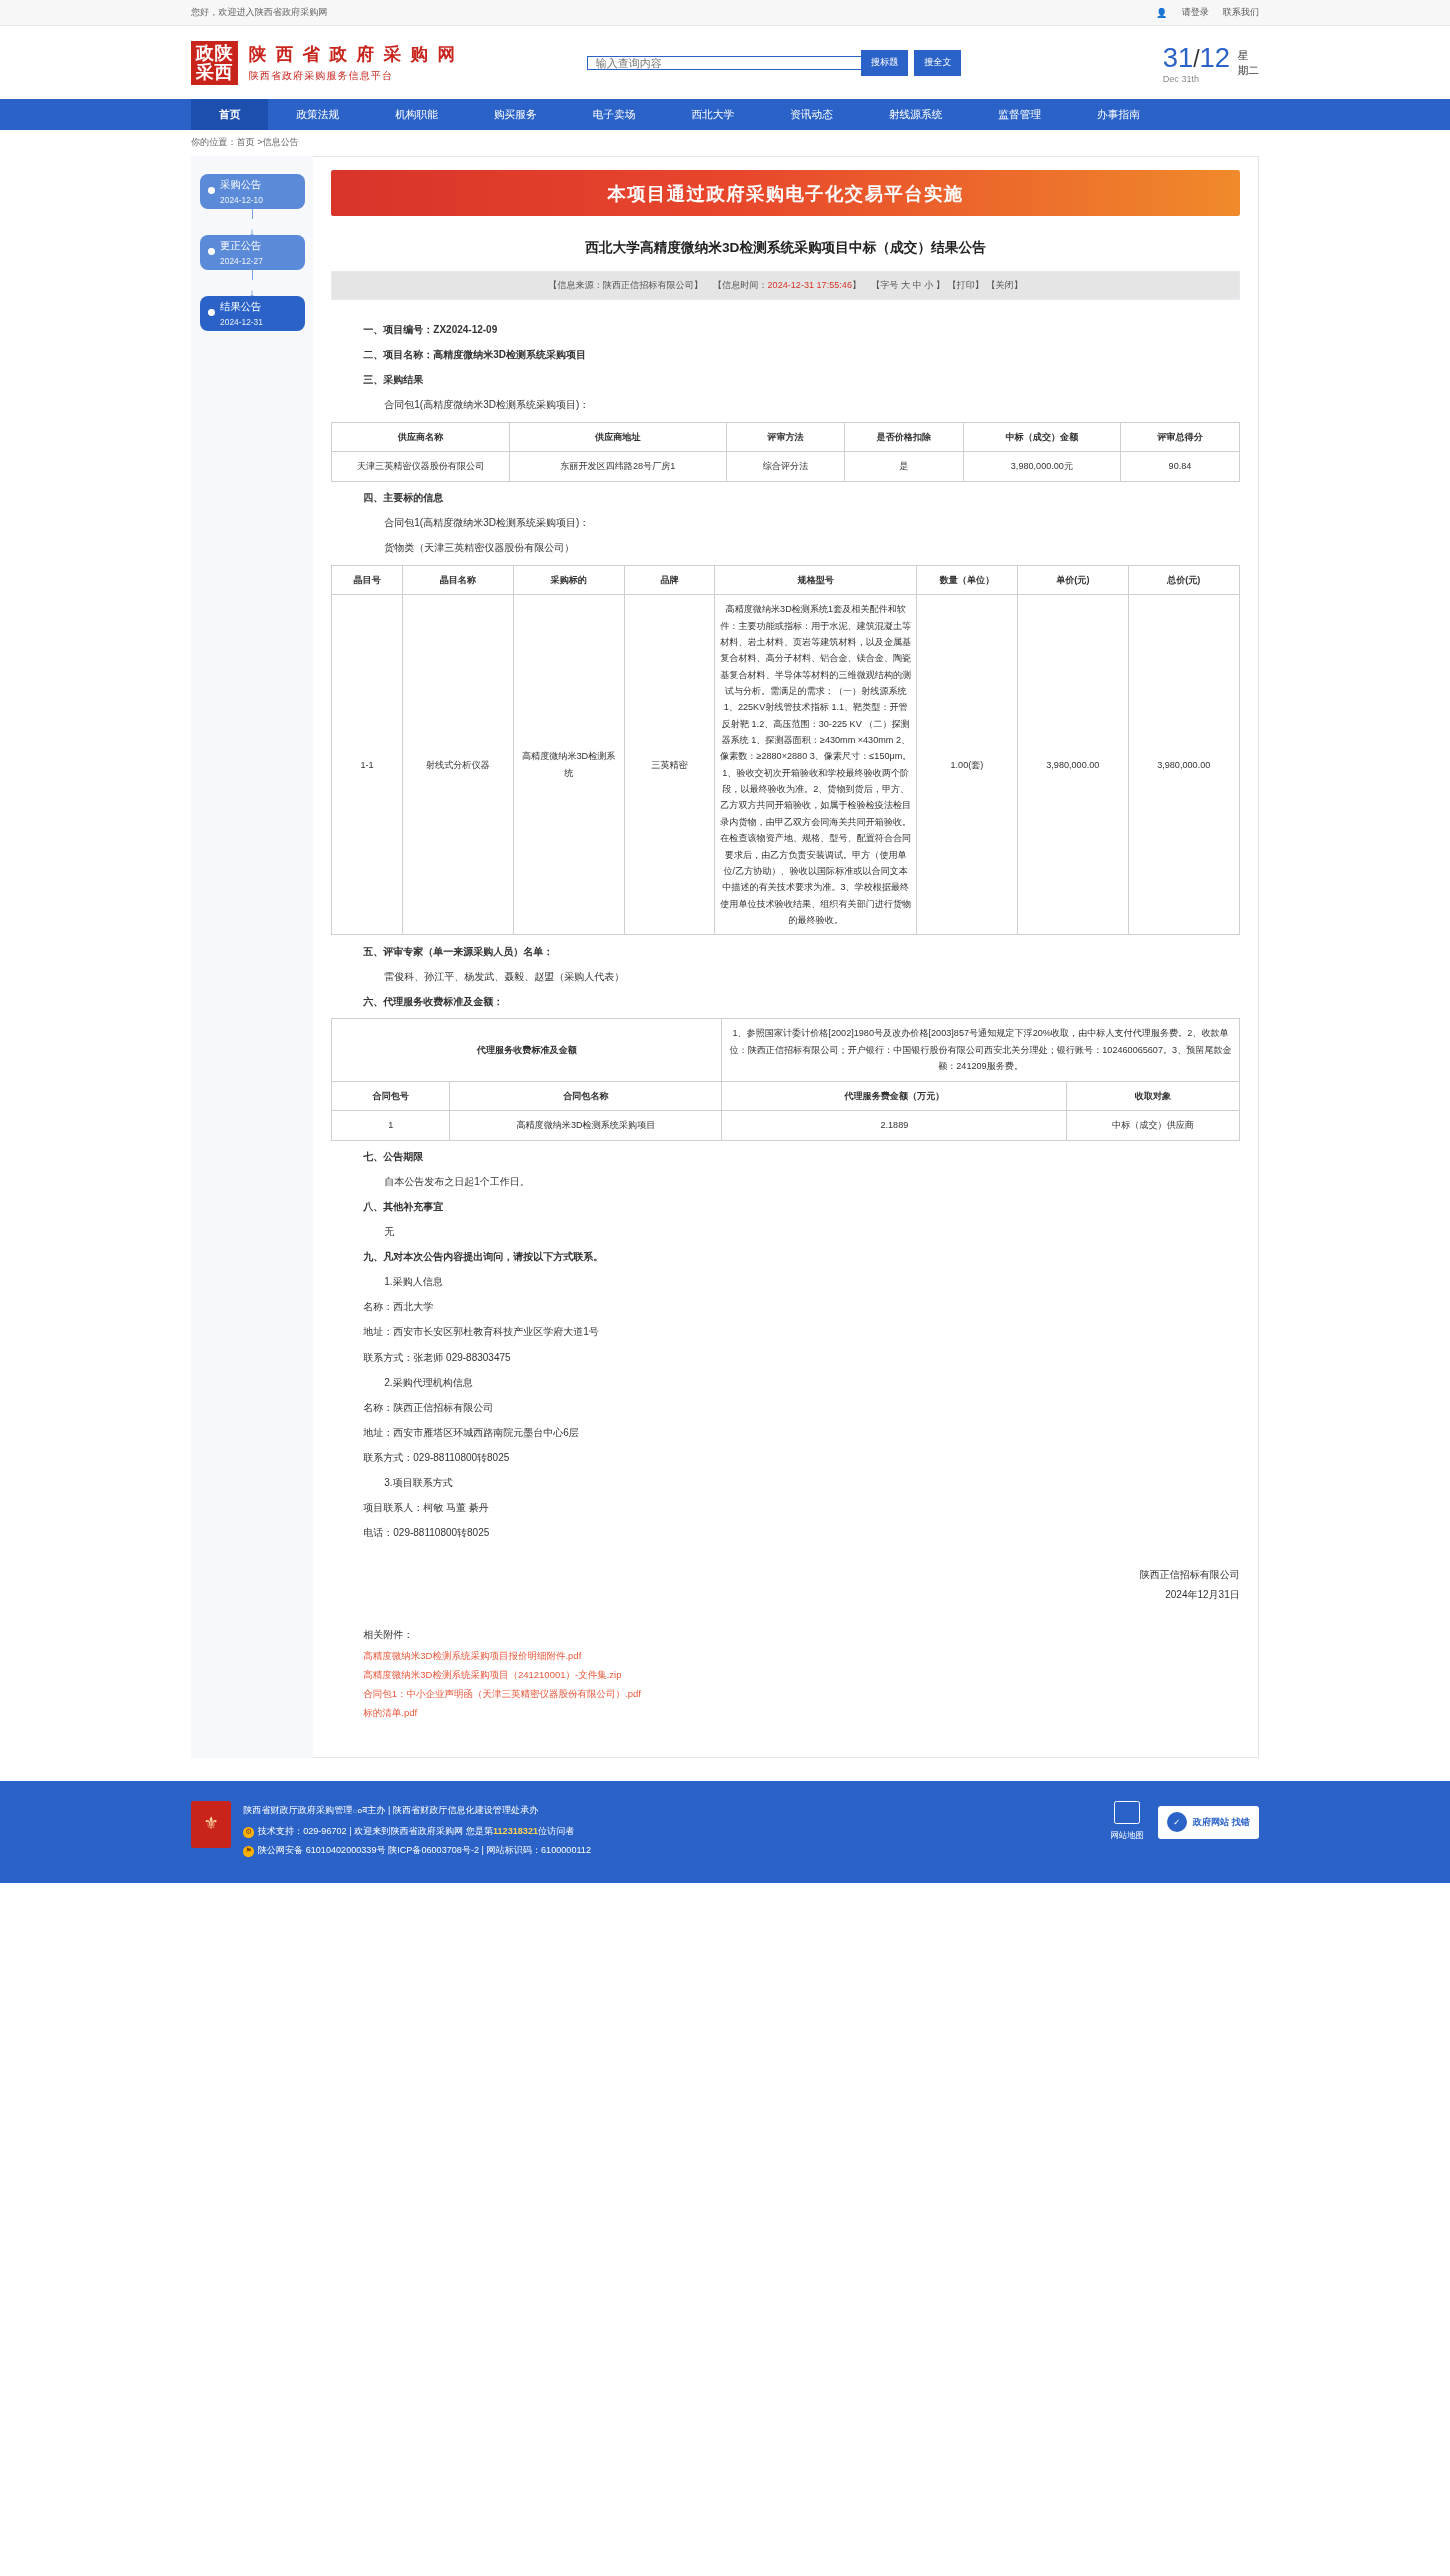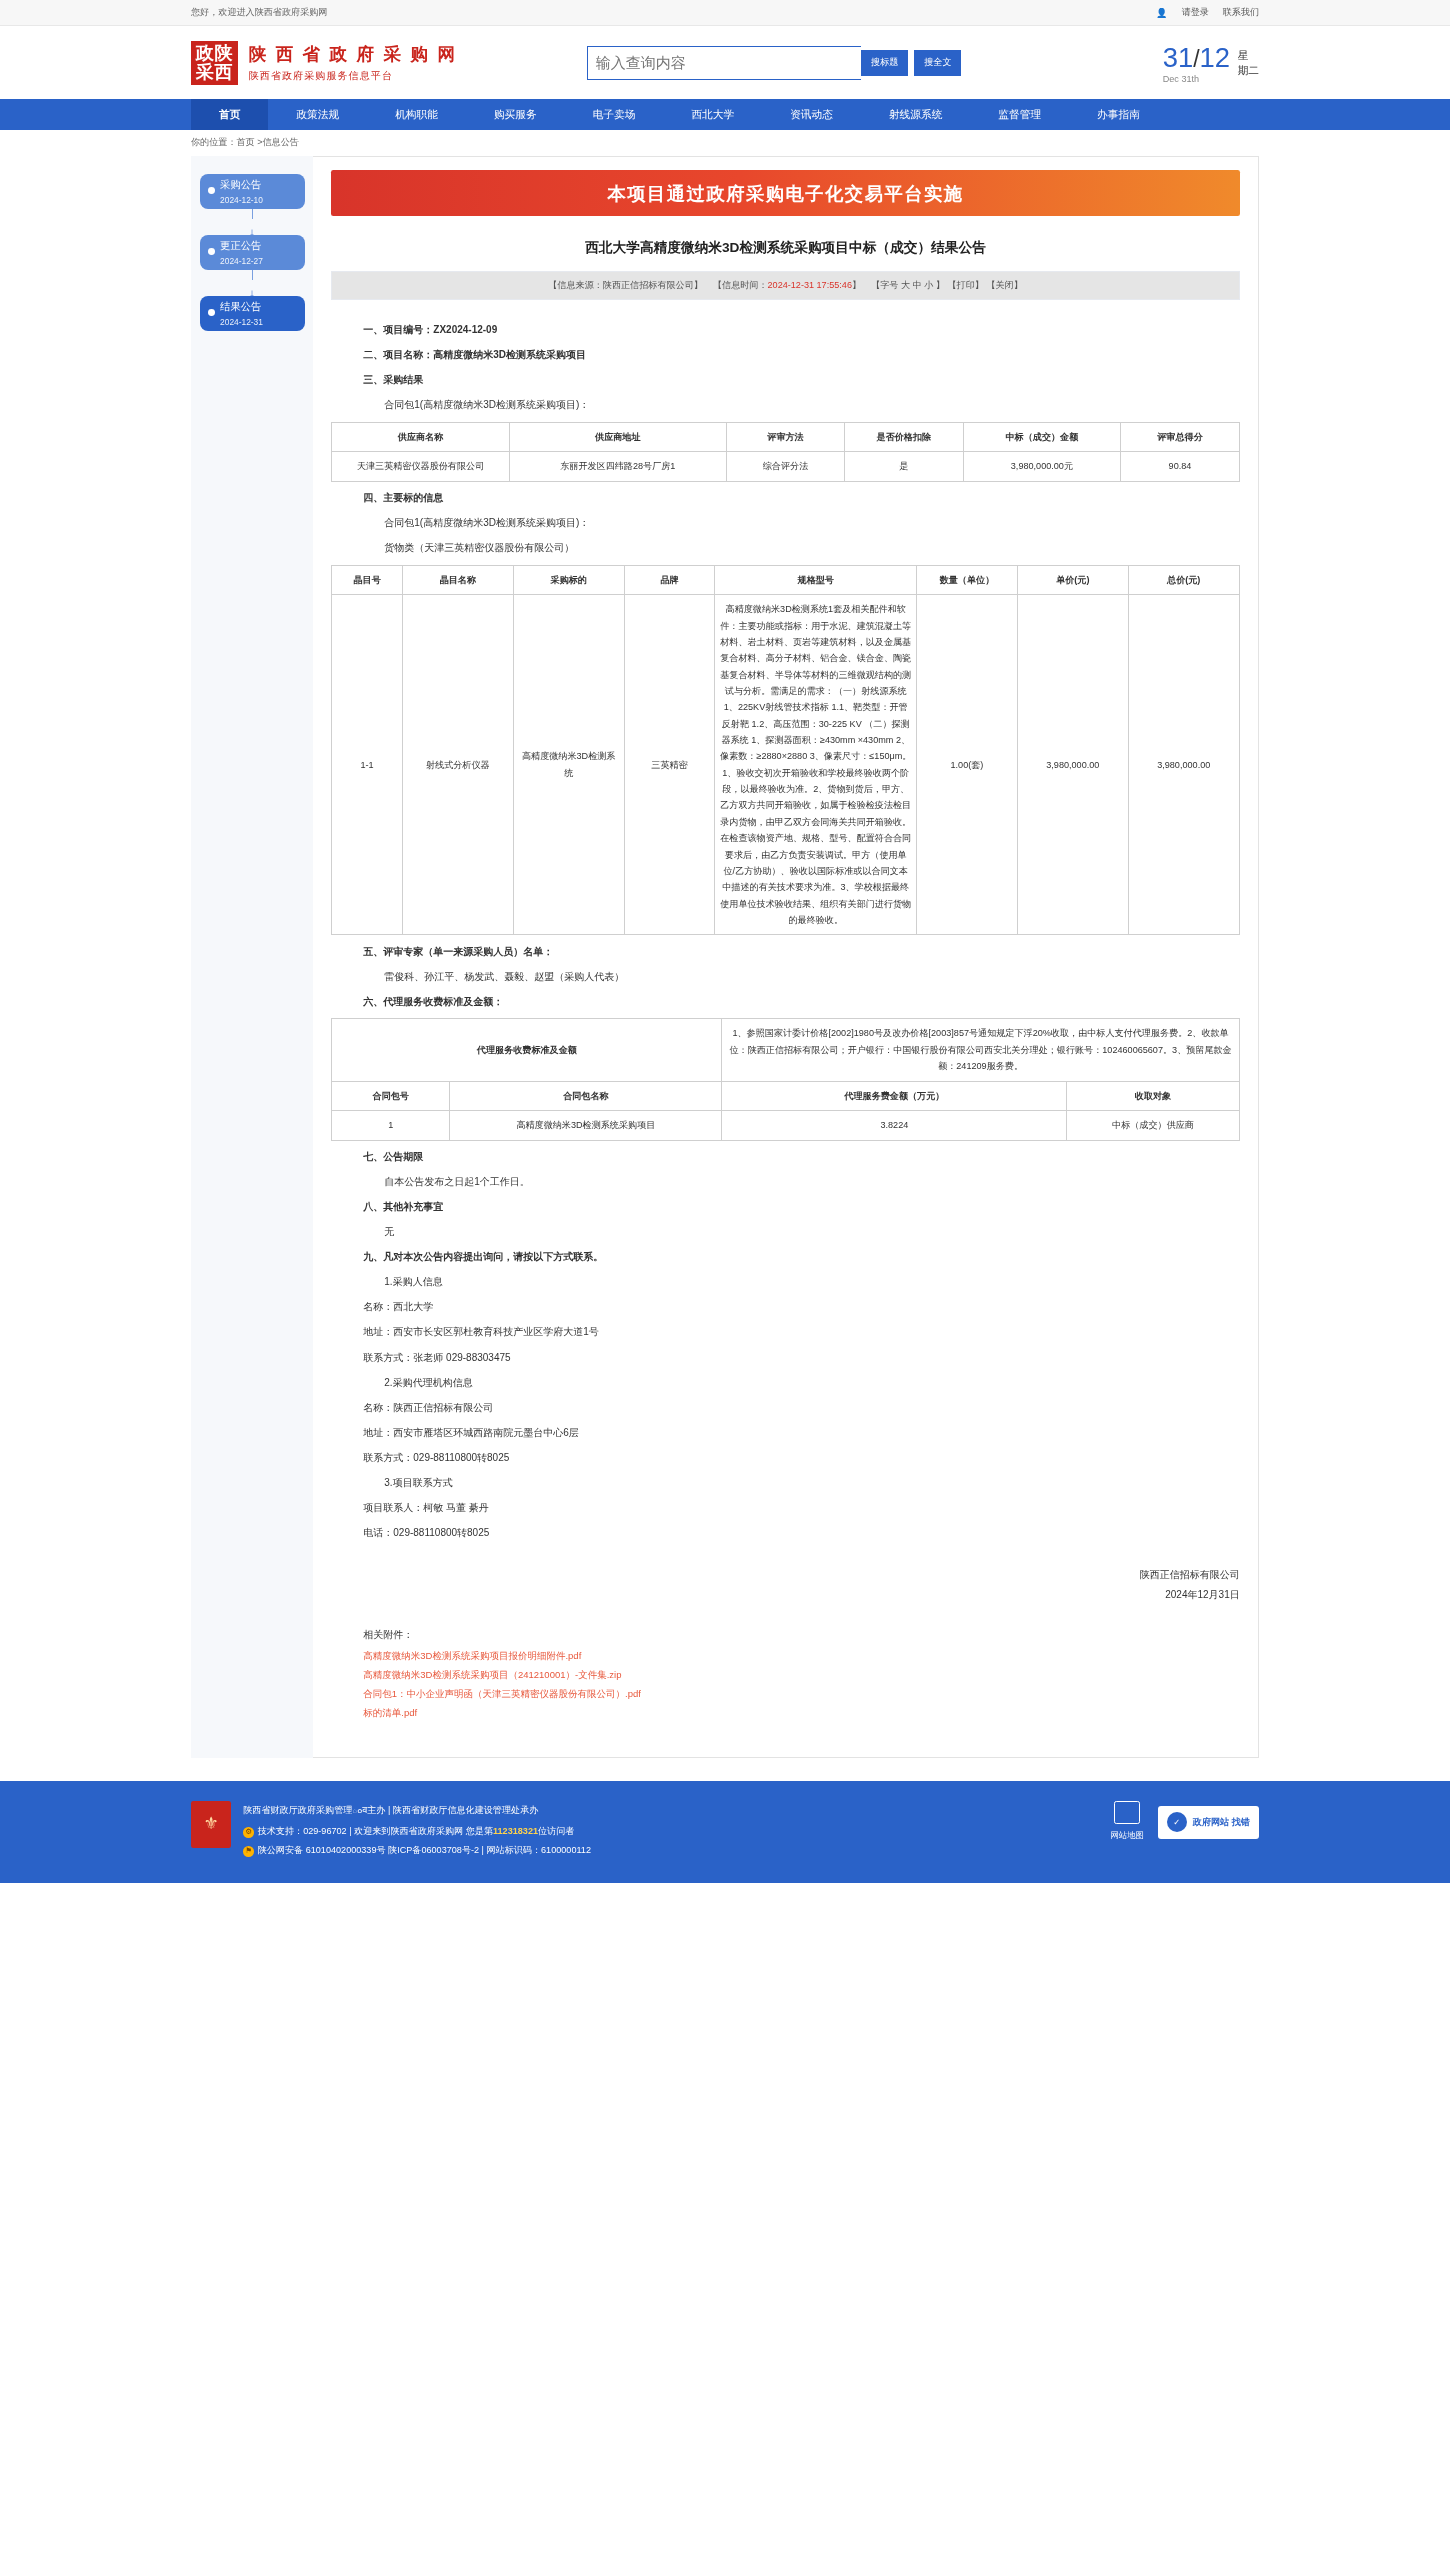--- a/index.html
+++ b/index.html
@@ -44,25 +44,25 @@
     line-height: 1.05;
     display:flex; align-items:center; justify-content:center;
     text-align:center;
     letter-spacing: 0.8px;
     padding: 3px;
   }
   .logo-text .line1 { font-size: 17.5px; color:#c9241c; font-weight: bold; letter-spacing: 2.3px; text-align: center; }
   .logo-text .line2 { font-size: 10px; color:#c9241c; letter-spacing: 1.1px; margin-top:3.8px;}
   .search-area { margin-left: 130px; display:flex; align-items:center; }
   .search-input {
-    width: 274px; height: 34px;
+    width: 274px; height: 14px;
     border: 0.8px solid #2a62c8;
     border-right: none;
     padding: 0 7.6px;
-    font-size: 15px;
+    font-size: 11px;
     color:#999;
     outline: none;
   }
   .search-btn {
     height: 26px; width: 47px;
     background: #2a62c8; color:#fff; border:none;
     font-size: 9.1px; cursor:pointer;
   }
   .search-btn2 {
     height: 26px; width: 47px; margin-left: 6.1px;
@@ -391,21 +391,21 @@
       </tr>
       <tr>
         <th style="width:13%">合同包号</th>
         <th style="width:30%">合同包名称</th>
         <th style="width:38%">代理服务费金额（万元）</th>
         <th style="width:19%">收取对象</th>
       </tr>
       <tr>
         <td>1</td>
         <td>高精度微纳米3D检测系统采购项目</td>
-        <td>3.8224</td>
+        <td>2.1889</td>
         <td>中标（成交）供应商</td>
       </tr>
     </tbody>
       </table>
 
     <div class="p b">七、公告期限</div>
     <div class="p ind2">自本公告发布之日起1个工作日。</div>
 
     <div class="p b">八、其他补充事宜</div>
     <div class="p ind2">无</div>

